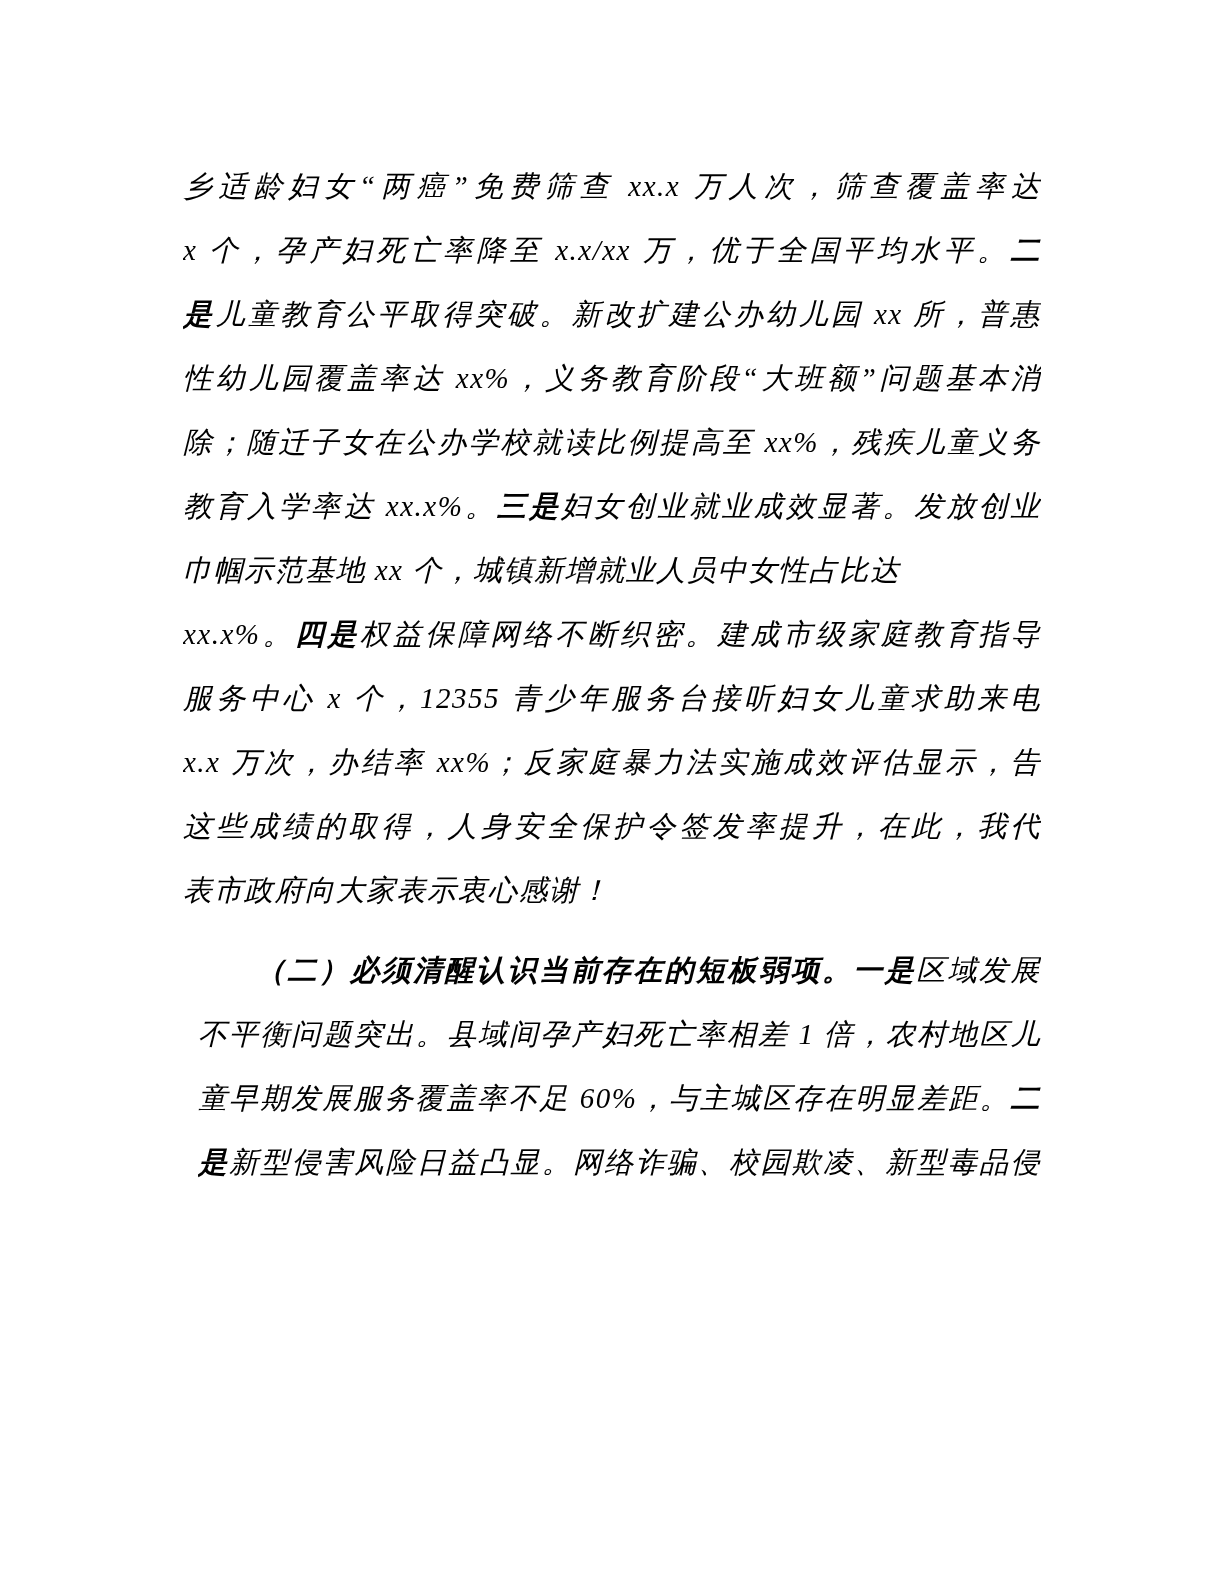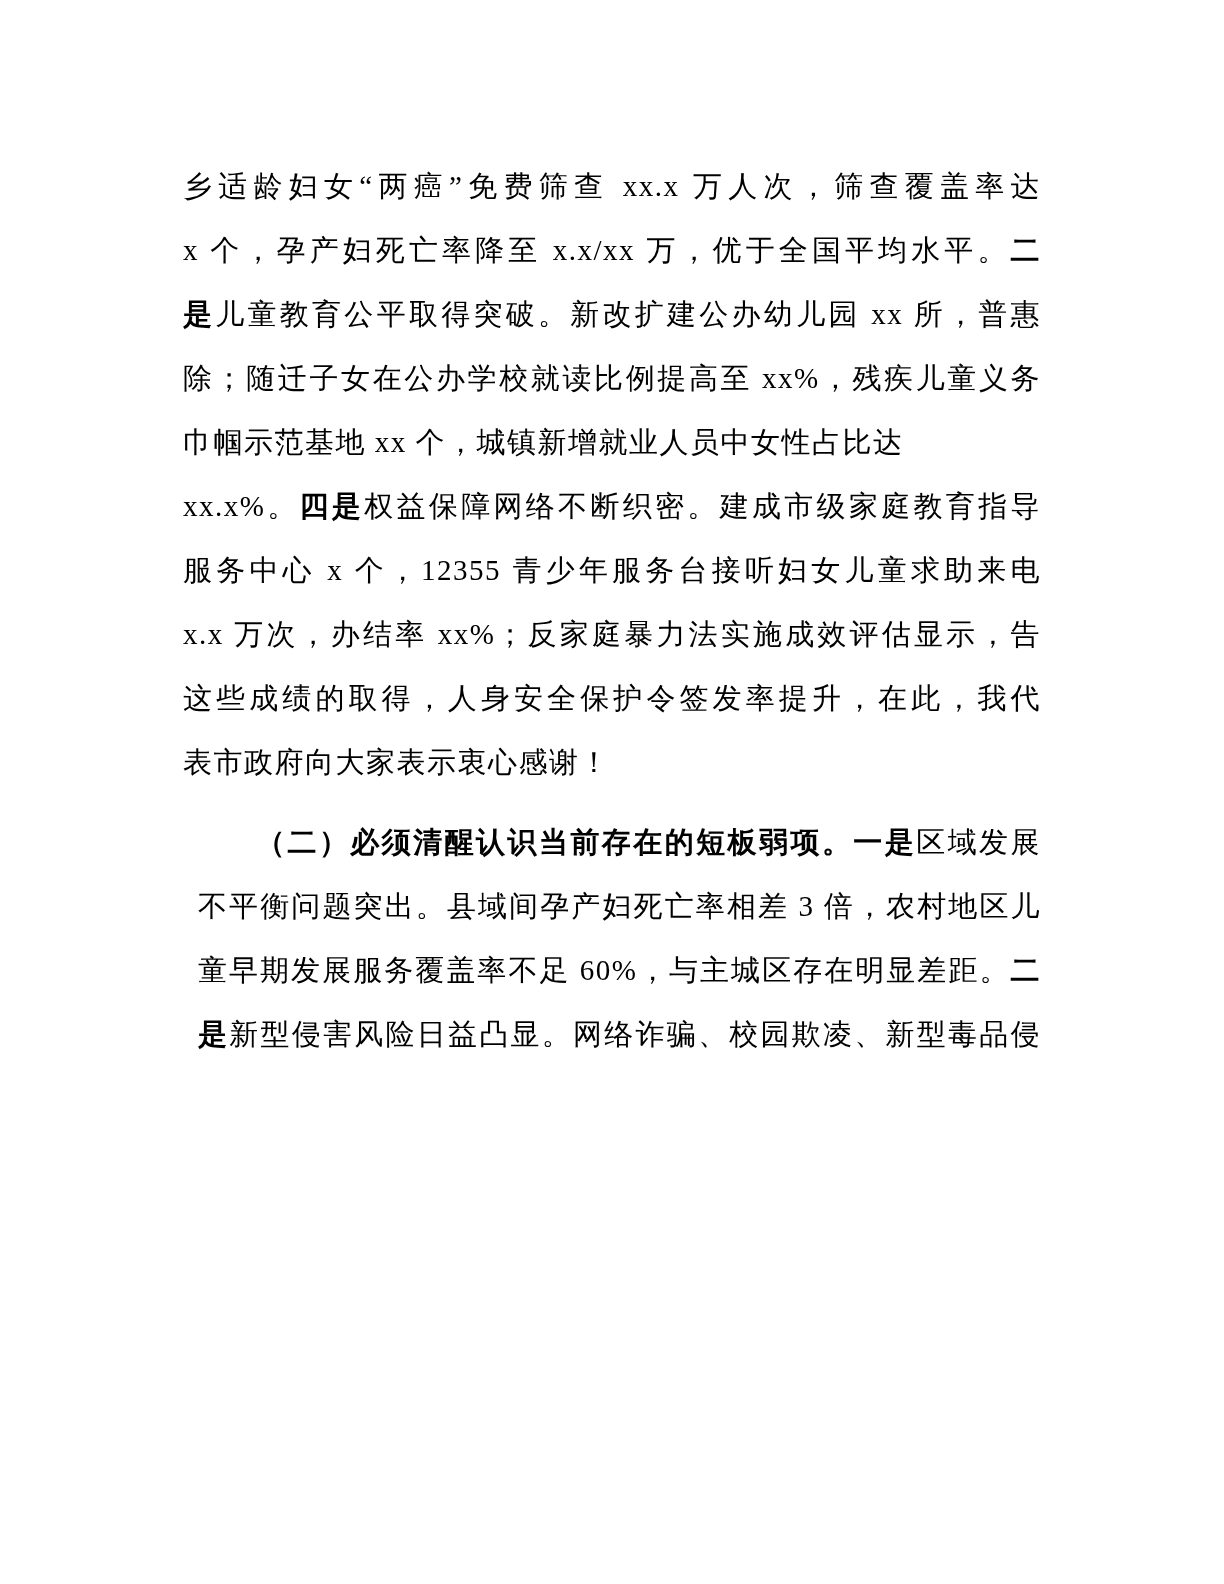--- a/index.html
+++ b/index.html
@@ -18,20 +18,21 @@
     color: #000000;
   }
   .doc-body {
     position: absolute;
     left: 183px;
     top: 154px;
     width: 858px;
   }
   .para {
     margin: 0;
+    font-style: italic;
   }
   .para + .para {
     margin-top: 16px;
     margin-left: 15px;
   }
   .line {
     height: 64px;
     line-height: 64px;
     font-size: 29px;
     letter-spacing: 1.5px;
@@ -59,28 +60,30 @@
 </style>
 </head>
 <body>
 
 <div class="page">
   <main class="doc-body" id="doc-body">
       <div class="para">
         <div class="line j"><span class="seg">乡适龄妇女“两癌”免费筛查 xx.x 万人次，筛查覆盖率达</span></div>
         <div class="line j"><span class="seg">x 个，孕产妇死亡率降至 x.x/xx 万，优于全国平均水平。</span><span class="seg b">二</span></div>
         <div class="line j"><span class="seg b">是</span><span class="seg">儿童教育公平取得突破。新改扩建公办幼儿园 xx 所，普惠</span></div>
+        <div class="line j"><span class="seg">性幼儿园覆盖率达 xx%，义务教育阶段“大班额”问题基本消</span></div>
         <div class="line j"><span class="seg">除；随迁子女在公办学校就读比例提高至 xx%，残疾儿童义务</span></div>
+        <div class="line j"><span class="seg">教育入学率达 xx.x%。</span><span class="seg b">三是</span><span class="seg">妇女创业就业成效显著。发放创业</span></div>
         <div class="line l"><span class="seg">巾帼示范基地 xx 个，城镇新增就业人员中女性占比达</span></div>
         <div class="line j"><span class="seg">xx.x%。</span><span class="seg b">四是</span><span class="seg">权益保障网络不断织密。建成市级家庭教育指导</span></div>
         <div class="line j"><span class="seg">服务中心 x 个，12355 青少年服务台接听妇女儿童求助来电</span></div>
         <div class="line j"><span class="seg">x.x 万次，办结率 xx%；反家庭暴力法实施成效评估显示，告</span></div>
         <div class="line j"><span class="seg">这些成绩的取得，人身安全保护令签发率提升，在此，我代</span></div>
         <div class="line l"><span class="seg">表市政府向大家表示衷心感谢！</span></div>
       </div>
       <div class="para">
         <div class="line j indent"><span class="seg b">（二）必须清醒认识当前存在的短板弱项。一是</span><span class="seg">区域发展</span></div>
-        <div class="line j"><span class="seg">不平衡问题突出。县域间孕产妇死亡率相差 3 倍，农村地区儿</span></div>
+        <div class="line j"><span class="seg">不平衡问题突出。县域间孕产妇死亡率相差 1 倍，农村地区儿</span></div>
         <div class="line j"><span class="seg">童早期发展服务覆盖率不足 60%，与主城区存在明显差距。</span><span class="seg b">二</span></div>
         <div class="line j"><span class="seg b">是</span><span class="seg">新型侵害风险日益凸显。网络诈骗、校园欺凌、新型毒品侵</span></div>
       </div>
     </main>
 </div>
 
 </body></html>

